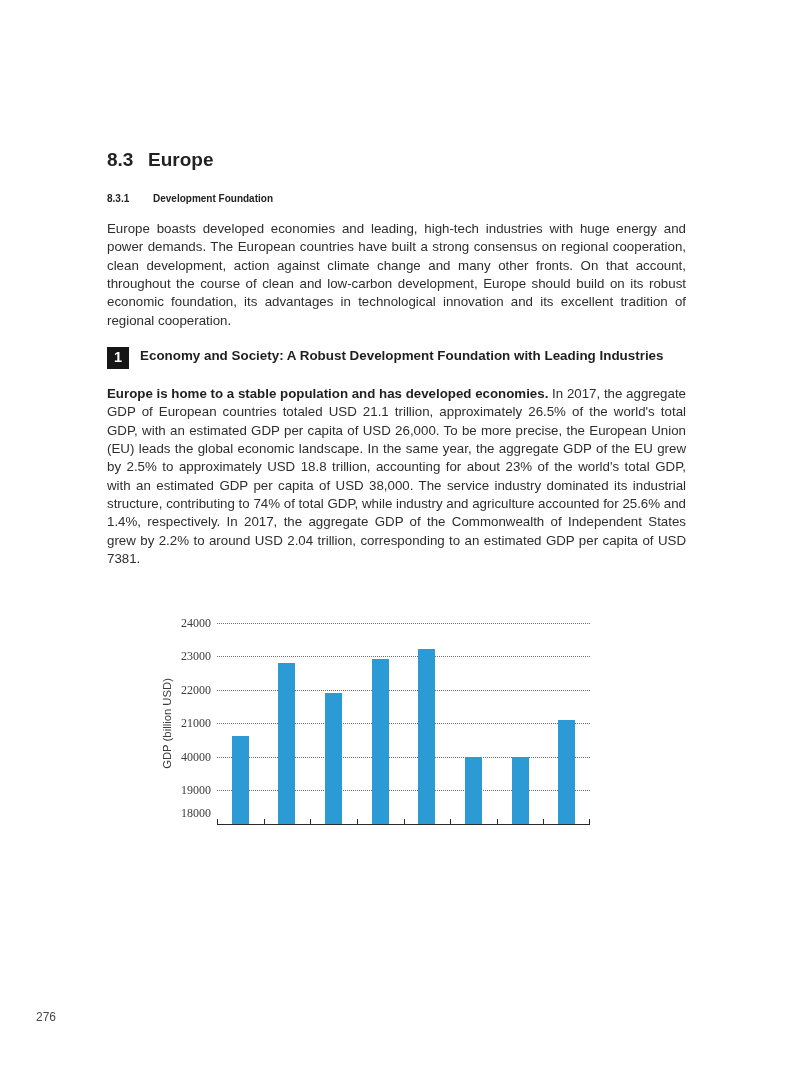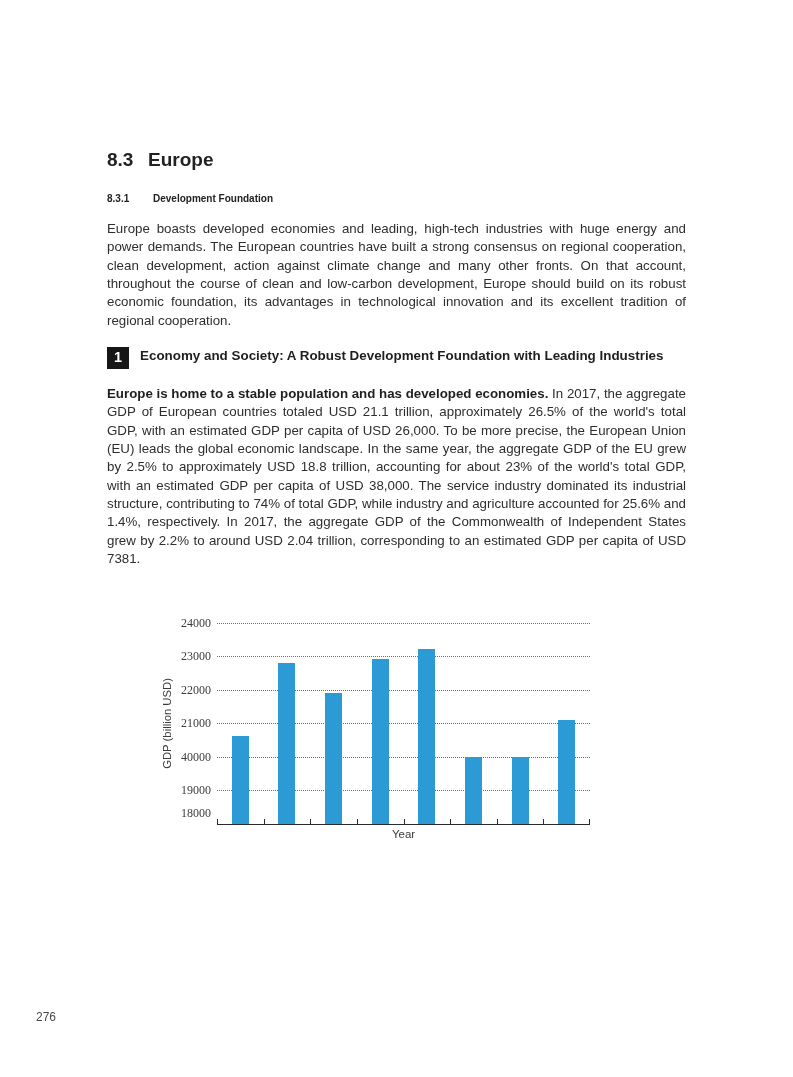--- a/index.html
+++ b/index.html
@@ -109,20 +109,19 @@
             <div class="xtick" style="left: 372px;"></div>
             <div class="bar" title="2010: 20600" style="left: 14.8125px; height: 87.1px; background: rgb(43, 154, 213);"></div>
             <div class="bar" title="2011: 22800" style="left: 61.4375px; height: 160.8px; background: rgb(43, 154, 213);"></div>
             <div class="bar" title="2012: 21900" style="left: 108.062px; height: 130.65px; background: rgb(43, 154, 213);"></div>
             <div class="bar" title="2013: 22900" style="left: 154.688px; height: 164.15px; background: rgb(43, 154, 213);"></div>
             <div class="bar" title="2014: 23200" style="left: 201.312px; height: 174.2px; background: rgb(43, 154, 213);"></div>
             <div class="bar" title="2015: 20000" style="left: 247.938px; height: 67px; background: rgb(43, 154, 213);"></div>
             <div class="bar" title="2016: 19980" style="left: 294.562px; height: 66.33px; background: rgb(43, 154, 213);"></div>
             <div class="bar" title="2017: 21100" style="left: 341.188px; height: 103.85px; background: rgb(43, 154, 213);"></div>
           </div>
-        <div class="x-title">Year</div>
       </div>
     </div>
   </div>
 
 </div>
 
 <div class="page-number">276</div>
 
 </body></html>

